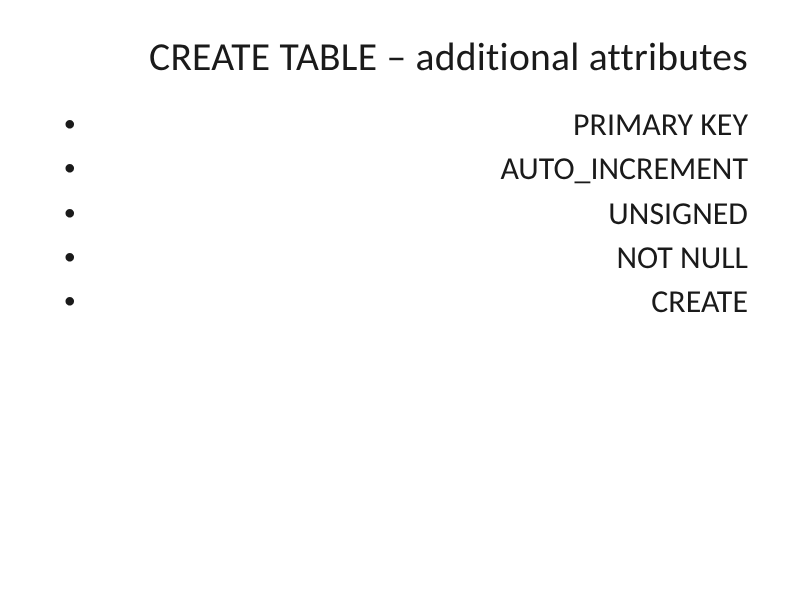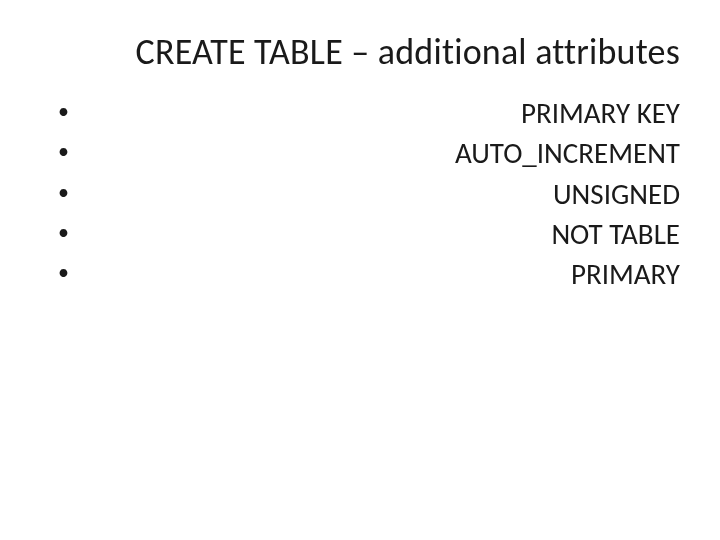--- a/index.html
+++ b/index.html
@@ -61,19 +61,19 @@
   <li class="bullet-item">
     <span class="bullet">•</span>
     <span class="item-text">AUTO_INCREMENT</span>
   </li>
   <li class="bullet-item">
     <span class="bullet">•</span>
     <span class="item-text">UNSIGNED</span>
   </li>
   <li class="bullet-item">
     <span class="bullet">•</span>
-    <span class="item-text">NOT TABLE</span>
+    <span class="item-text">NOT NULL</span>
   </li>
   <li class="bullet-item">
     <span class="bullet">•</span>
-    <span class="item-text">PRIMARY</span>
+    <span class="item-text">CREATE</span>
   </li>
 </ul>
 
 </body></html>

